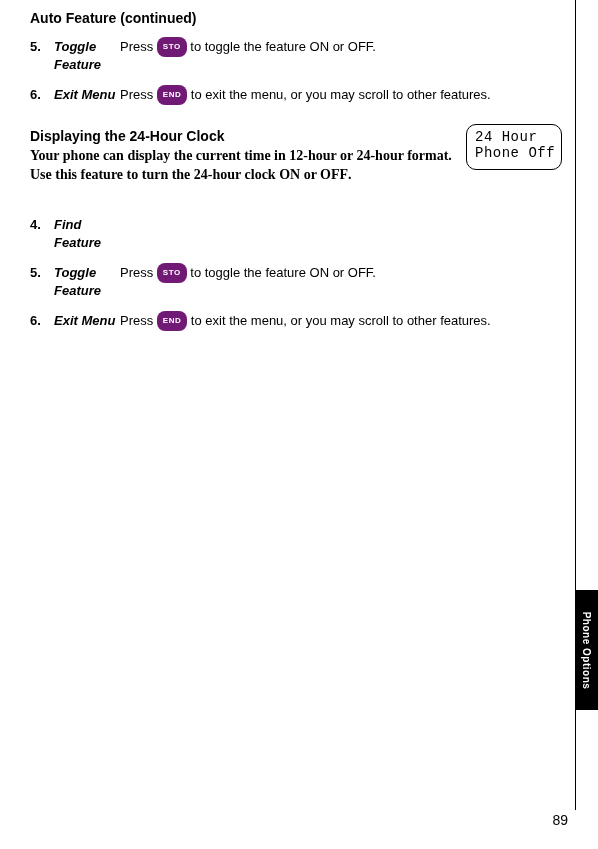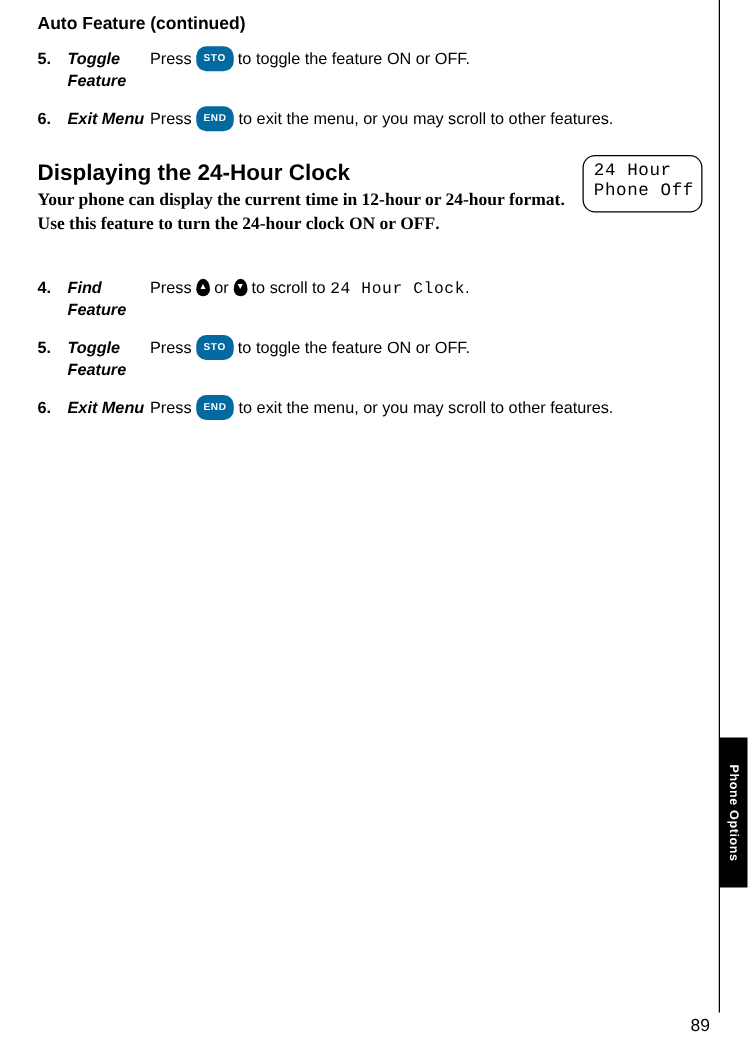--- a/index.html
+++ b/index.html
@@ -53,21 +53,21 @@
     .subsection-row {
       display: flex;
       align-items: flex-start;
       margin-bottom: 6px;
     }
     .subsection-text {
       flex: 1;
       padding-right: 12px;
     }
     .sub-heading {
-      font-size: 18px;
+      font-size: 14px;
       font-weight: bold;
       font-family: Arial, Helvetica, sans-serif;
       margin-bottom: 2px;
     }
     .intro {
       font-family: Georgia, 'Times New Roman', serif;
       font-size: 14px;
       line-height: 19px;
       margin-bottom: 26px;
       font-weight: bold;
@@ -83,21 +83,21 @@
       line-height: 16px;
       flex-shrink: 0;
       letter-spacing: 0.5px;
       margin-top: -4px;
     }
     .phone-display div {
       white-space: nowrap;
     }
     .pill-btn {
       display: inline-block;
-      background: #0369a1;
+      background: #701a75;
       color: #fff;
       font-size: 8px;
       font-weight: bold;
       letter-spacing: 0.5px;
       border-radius: 8px;
       padding: 1px 6px;
       vertical-align: middle;
       position: relative;
       top: -1px;
       min-width: 28px;
@@ -197,23 +197,20 @@
     <div class="phone-display">
       <div>24 Hour</div>
       <div>Phone Off</div>
     </div>
   </div>
 
   <div class="steps">
     <div class="step-row">
       <div class="step-num bold">4.</div>
       <div class="step-label">Find Feature</div>
-      <div class="step-desc">
-        <span>Press </span><span class="drop-btn">▴</span><span> or </span><span class="drop-btn">▾</span><span> to scroll to </span><span class="mono-inline">24 Hour Clock</span><span>.</span>
-      </div>
     </div>
     <div class="step-row">
       <div class="step-num bold">5.</div>
       <div class="step-label">Toggle Feature</div>
       <div class="step-desc">
         <span>Press </span><span class="pill-btn">STO</span><span> to toggle the feature ON or OFF.</span>
       </div>
     </div>
     <div class="step-row">
       <div class="step-num bold">6.</div>

